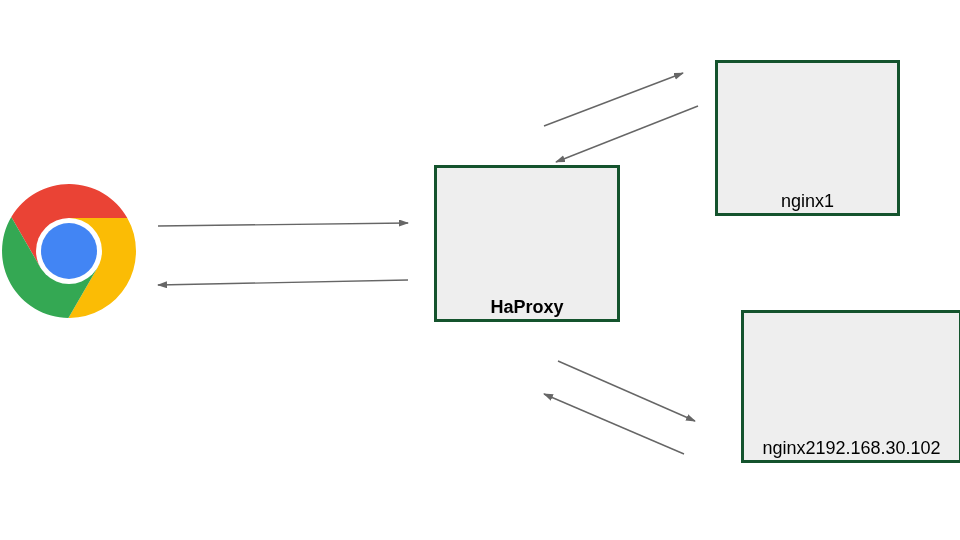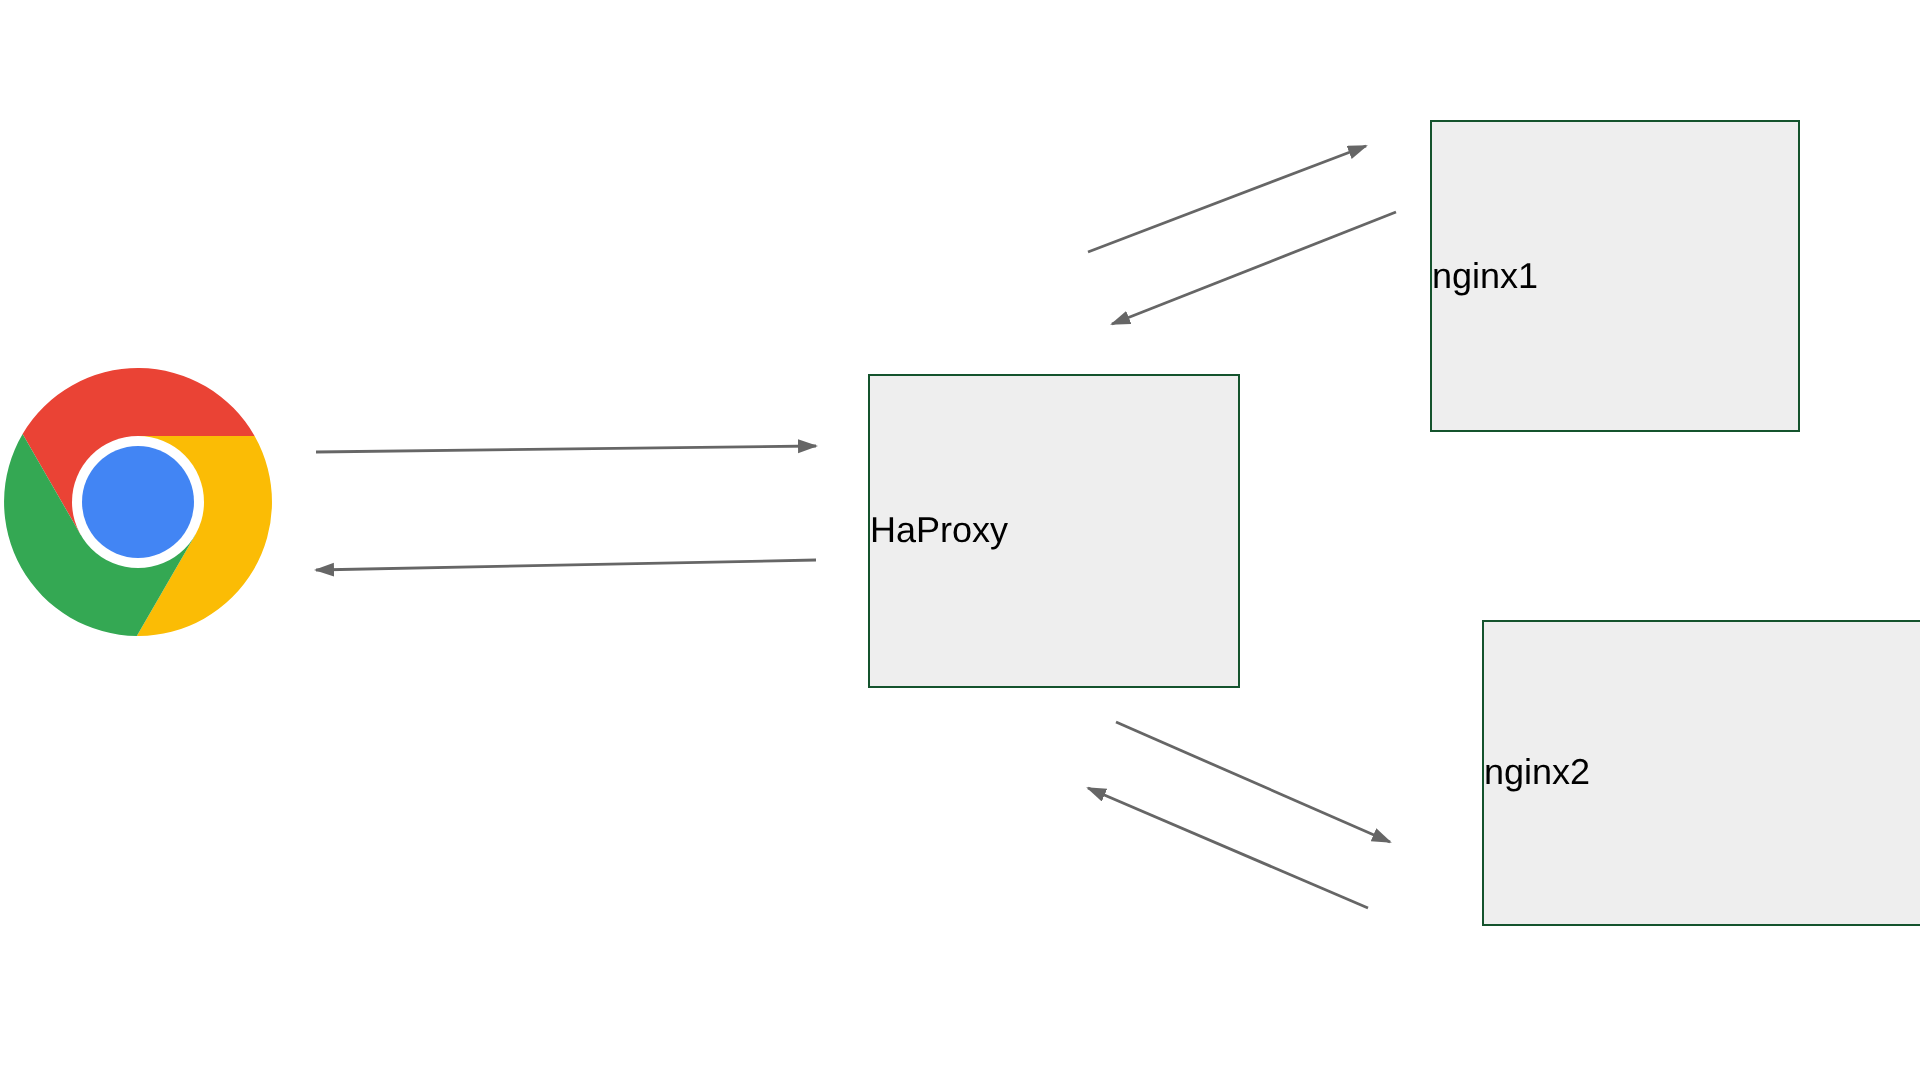--- a/index.html
+++ b/index.html
@@ -13,32 +13,32 @@
   }
   #diagram {
     position: relative;
     width: 960px;
     height: 540px;
     background: #ffffff;
   }
   .node-box {
     position: absolute;
     background: #eeeeee;
-    border: 1px solid #14532d;
+    border: 3px solid #14532d;
     display: flex;
-    flex-direction: column;
-    align-items: flex-start;
+    flex-direction: row;
+    align-items: flex-end;
     justify-content: center;
     text-align: center;
     color: #000000;
     font-size: 18px;
     line-height: 23px;
     box-sizing: border-box;
   }
-  #haproxy-box { left: 434px; top: 187px; width: 186px; height: 157px; }
+  #haproxy-box { left: 434px; top: 165px; width: 186px; height: 157px; font-weight: bold; }
   #nginx1-box  { left: 715px; top:  60px; width: 185px; height: 156px; }
   #nginx2-box  { left: 741px; top: 310px; width: 221px; height: 153px; }
   #chrome-logo {
     position: absolute;
     left: 2px;
     top: 184px;
     width: 134px;
     height: 134px;
   }
   #arrow-layer {
@@ -81,15 +81,16 @@
   <div id="haproxy-box" class="node-box">
     <div>HaProxy</div>
   </div>
 
   <div id="nginx1-box" class="node-box">
     <div>nginx1</div>
   </div>
 
   <div id="nginx2-box" class="node-box">
     <div>nginx2</div>
+    <div>192.168.30.102</div>
   </div>
 
 </div>
 
 </body></html>

